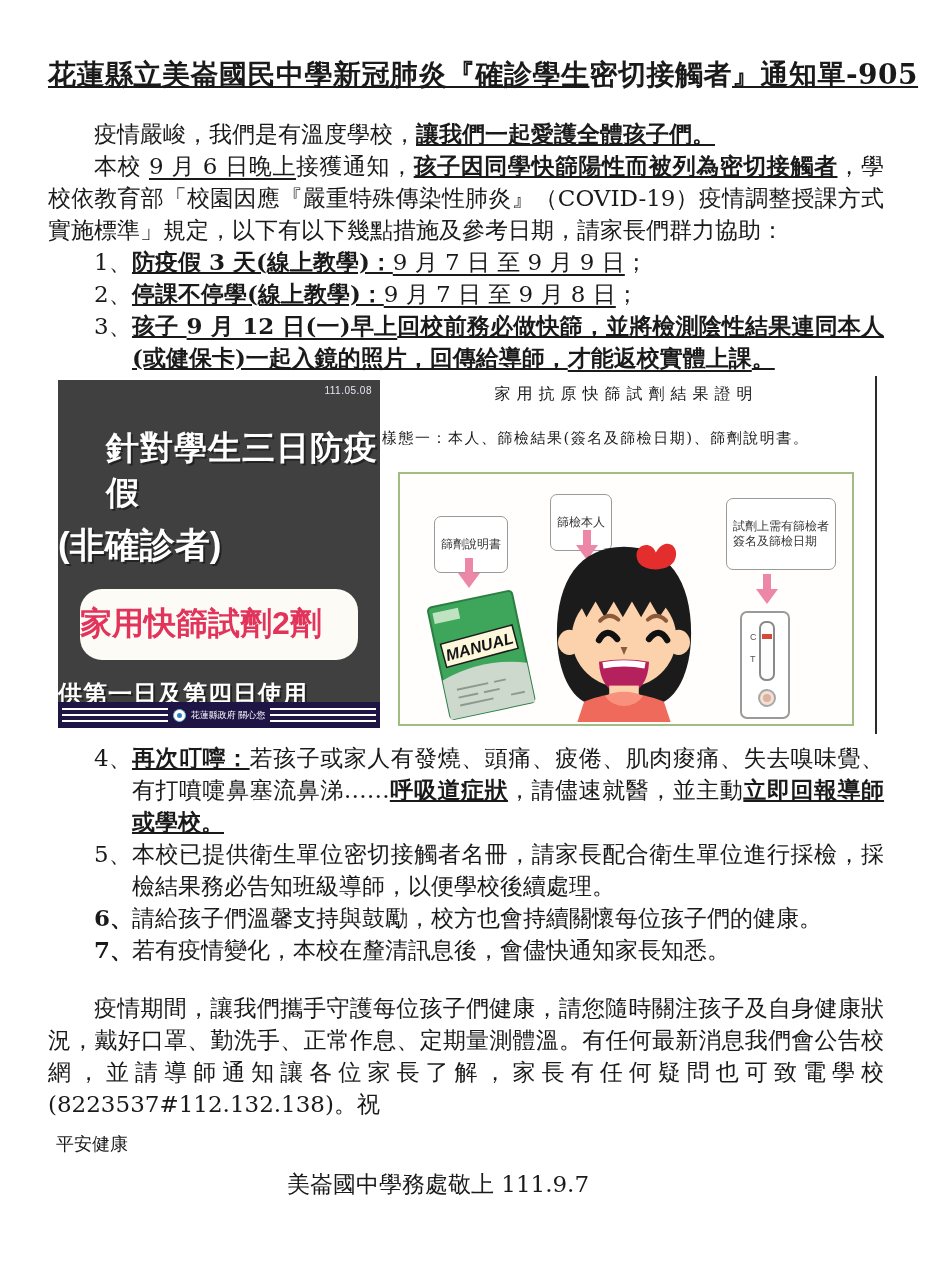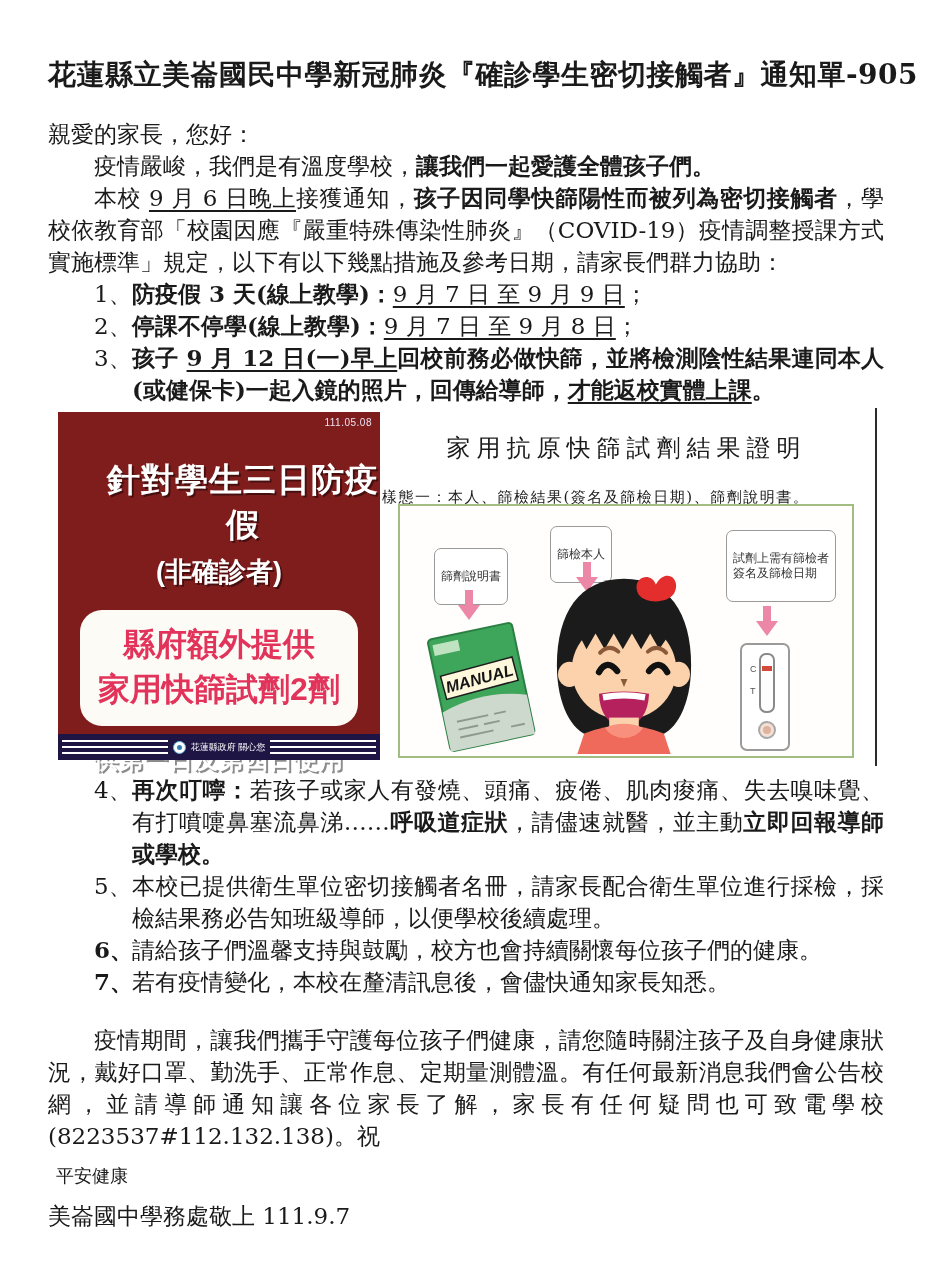--- a/index.html
+++ b/index.html
@@ -1,77 +1,76 @@
 <!DOCTYPE html>
 <html><head>
 <meta charset="utf-8">
 <style>
   html,body{margin:0;padding:0;background:#ffffff;}
   body{width:932px;height:1280px;overflow:hidden;position:relative;
        font-family:"DejaVu Serif","Liberation Serif",serif;color:#1a1a1a;}
   .page{padding:0 48px;}
-  .b{font-weight:700;}
+  .b{font-weight:700;text-decoration:underline;}
   .u{text-decoration:underline;text-underline-offset:4px;}
   .title{margin:56px 0 24px 0;text-align:center;font-size:28px;font-weight:700;letter-spacing:.5px;white-space:nowrap;}
   .title .b{font-weight:800;}
   .greeting{font-size:23px;line-height:32px;margin:0;}
   .para{font-size:23px;line-height:32px;margin:0;text-indent:2em;text-align:justify;}
   .list{margin:0;}
   .li{display:grid;grid-template-columns:84px 1fr;font-size:23px;line-height:32px;}
   .li .num{padding-left:46px;}
   .li .bnum{font-weight:700;}
   .li-text{text-align:justify;}
   
   .figures{position:relative;height:358px;margin:2px 0 8px 0;}
-  .poster{position:absolute;left:10px;top:4px;width:322px;height:348px;background:#7f1d1d;
-          font-family:"Liberation Sans","DejaVu Sans",sans-serif;text-align:center;color:#fff;}
+  .poster{position:absolute;left:10px;top:4px;width:322px;height:348px;background:#404040;
+          font-family:"Liberation Sans","DejaVu Sans",sans-serif;color:#fff;}
   .poster-date{position:absolute;top:5px;right:8px;font-size:10px;color:#e8e4f2;letter-spacing:.5px;}
   .poster-line1{margin-top:46px;font-size:33px;font-weight:800;letter-spacing:1px;text-shadow:2px 2px 0 rgba(0,0,0,.45);margin-left:48px;}
-  .poster-line2{margin-top:6px;font-size:27px;font-weight:800;text-shadow:2px 2px 0 rgba(0,0,0,.45);}
+  .poster-line2{margin-top:6px;font-size:35px;font-weight:800;text-shadow:2px 2px 0 rgba(0,0,0,.45);}
   .poster-box{margin:20px auto 0 auto;width:278px;background:#fdfbf6;border-radius:22px;padding:12px 0 14px 0;}
   .poster-red{font-size:32px;font-weight:800;color:#e2335b;line-height:1.4;}
   .poster-line3{margin-top:18px;font-size:24px;font-weight:700;letter-spacing:1px;text-shadow:2px 2px 0 rgba(0,0,0,.45);}
   .poster-footer{position:absolute;left:0;bottom:0;width:100%;height:26px;background:#1e1545;
                  display:flex;align-items:center;gap:5px;padding:12px 4px;box-sizing:border-box;}
   .stripes{flex:1;height:15px;background:repeating-linear-gradient(to bottom,#ffffff 0 2px,rgba(0,0,0,0) 2px 6px);}
   .emblem{width:13px;height:13px;border-radius:50%;background:#fff;border:1px solid #6fb6d8;box-sizing:border-box;
           display:inline-block;position:relative;flex:0 0 auto;}
   .emblem::after{content:"";position:absolute;left:3px;top:3px;width:5px;height:5px;border-radius:50%;background:#2d7fb8;}
   .poster-footer-text{font-size:9px;color:#fff;white-space:nowrap;flex:0 0 auto;}
   
   .proof{position:absolute;left:330px;top:0;width:499px;height:358px;border-right:2px solid #2b2b2b;box-sizing:border-box;}
-  .proof-title{margin-top:24px;text-align:center;font-size:24px;letter-spacing:6px;}
+  .proof-title{margin-top:8px;text-align:center;font-size:16px;letter-spacing:6px;}
   .proof-subtitle{margin-top:24px;margin-left:4px;font-size:15px;letter-spacing:1.5px;}
   .proof-box{position:absolute;left:20px;top:96px;width:452px;height:250px;border:2px solid #a2bd82;background:#fffefc;}
   .callout{position:absolute;background:#fff;border:1px solid #9a9a9a;border-radius:7px;
            font-size:12px;line-height:15px;padding:20px 6px;color:#333;
            font-family:"Liberation Sans","DejaVu Sans",sans-serif;}
   .c1{left:34px;top:42px;}
   .c2{left:150px;top:20px;}
   .c3{left:326px;top:24px;width:96px;}
   .fig-arrow{position:absolute;}
   .a1{left:56px;top:84px;}
   .a2{left:174px;top:56px;}
   .a3{left:354px;top:100px;}
   .manual{position:absolute;left:22px;top:112px;}
   .girl{position:absolute;left:138px;top:66px;}
   .cassette{position:absolute;left:336px;top:136px;}
   
   .closing{margin-top:26px;}
   .blessing{font-size:18px;line-height:32px;margin:8px;}
-  .signature{font-size:23px;line-height:32px;margin:4px 56px 6px 0;text-align:left;}
+  .signature{font-size:23px;line-height:32px;margin:4px 56px 6px 0;text-align:center;}
 </style>
 </head>
 <body>
 
 <div class="page">
 
   <h1 class="title"><span class="b">花蓮縣立美崙國民中學新冠肺炎『確診學生</span><span>密切接觸者</span><span class="b">』通知單-905</span></h1>
 
-  <p class="greeting">親愛的家長，您好：</p>
   <p class="para"><span>疫情嚴峻，我們是有溫度學校，</span><span class="b">讓我們一起愛護全體孩子們。</span></p>
   <p class="para"><span>本校 </span><span class="u">9 月 6 日晚上</span><span>接獲通知，</span><span class="b">孩子因同學快篩陽性而被列為密切接觸者</span><span>，學校依教育部「校園因應『嚴重特殊傳染性肺炎』（COVID-19）疫情調整授課方式實施標準」規定，以下有以下幾點措施及參考日期，請家長們群力協助：</span></p>
 
   <div class="list">
     <div class="li">
       <span class="num">1、</span>
       <span class="li-text"><span class="b">防疫假 3 天(線上教學)：</span><span class="u">9 月 7 日 至 9 月 9 日</span><span>；</span></span>
     </div>
     <div class="li">
       <span class="num">2、</span>
@@ -83,21 +82,20 @@
     </div>
   </div>
 
   <div class="figures">
 
     <div class="poster">
       <div class="poster-date">111.05.08</div>
       <div class="poster-line1">針對學生三日防疫假</div>
       <div class="poster-line2">(非確診者)</div>
       <div class="poster-box">
-        <div class="poster-red">縣府額外提供</div>
         <div class="poster-red">家用快篩試劑2劑</div>
       </div>
       <div class="poster-line3">供第一日及第四日使用</div>
       <div class="poster-footer">
         <div class="stripes"></div>
         <span class="emblem"></span>
         <span class="poster-footer-text">花蓮縣政府 關心您</span>
         <div class="stripes"></div>
       </div>
     </div>

